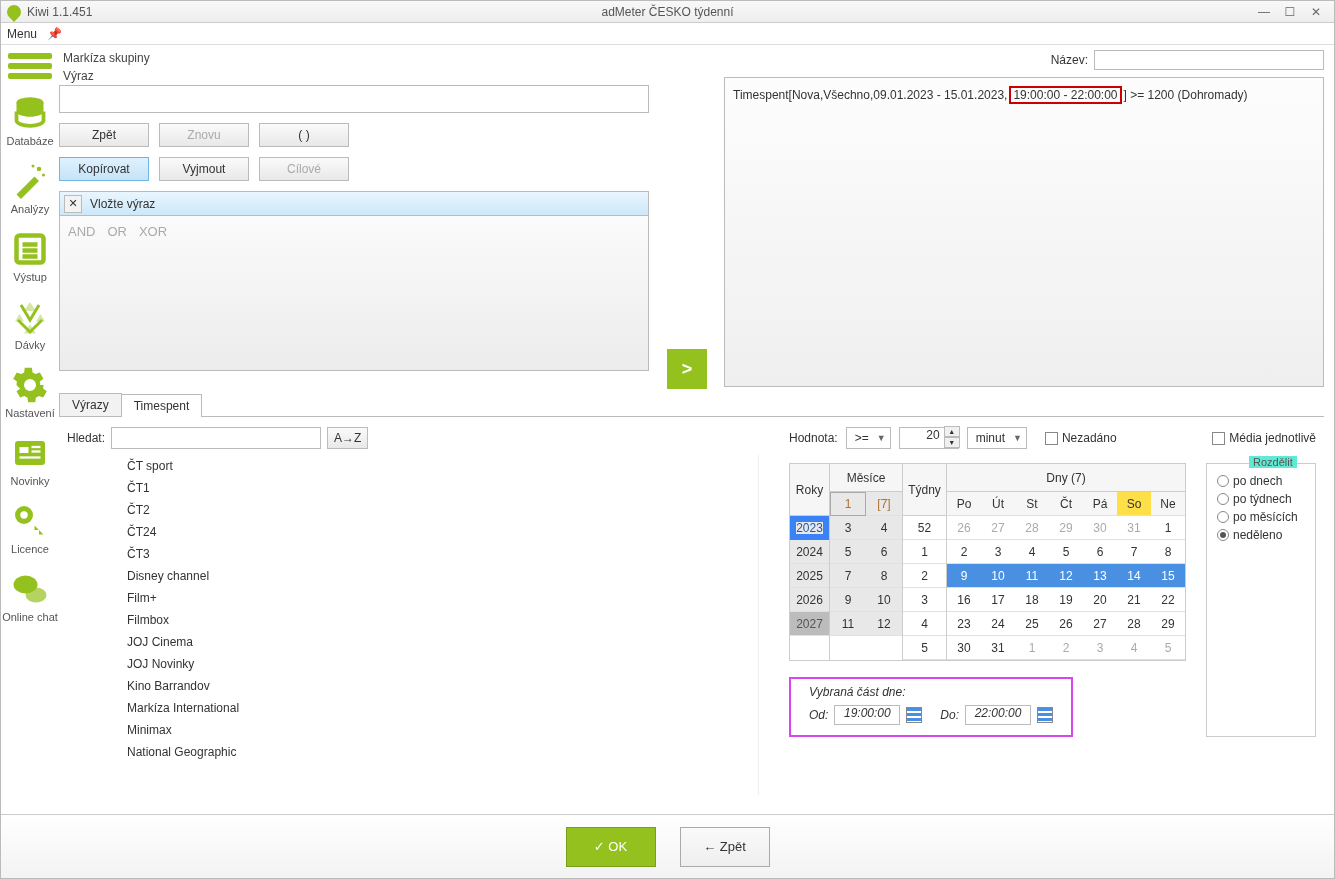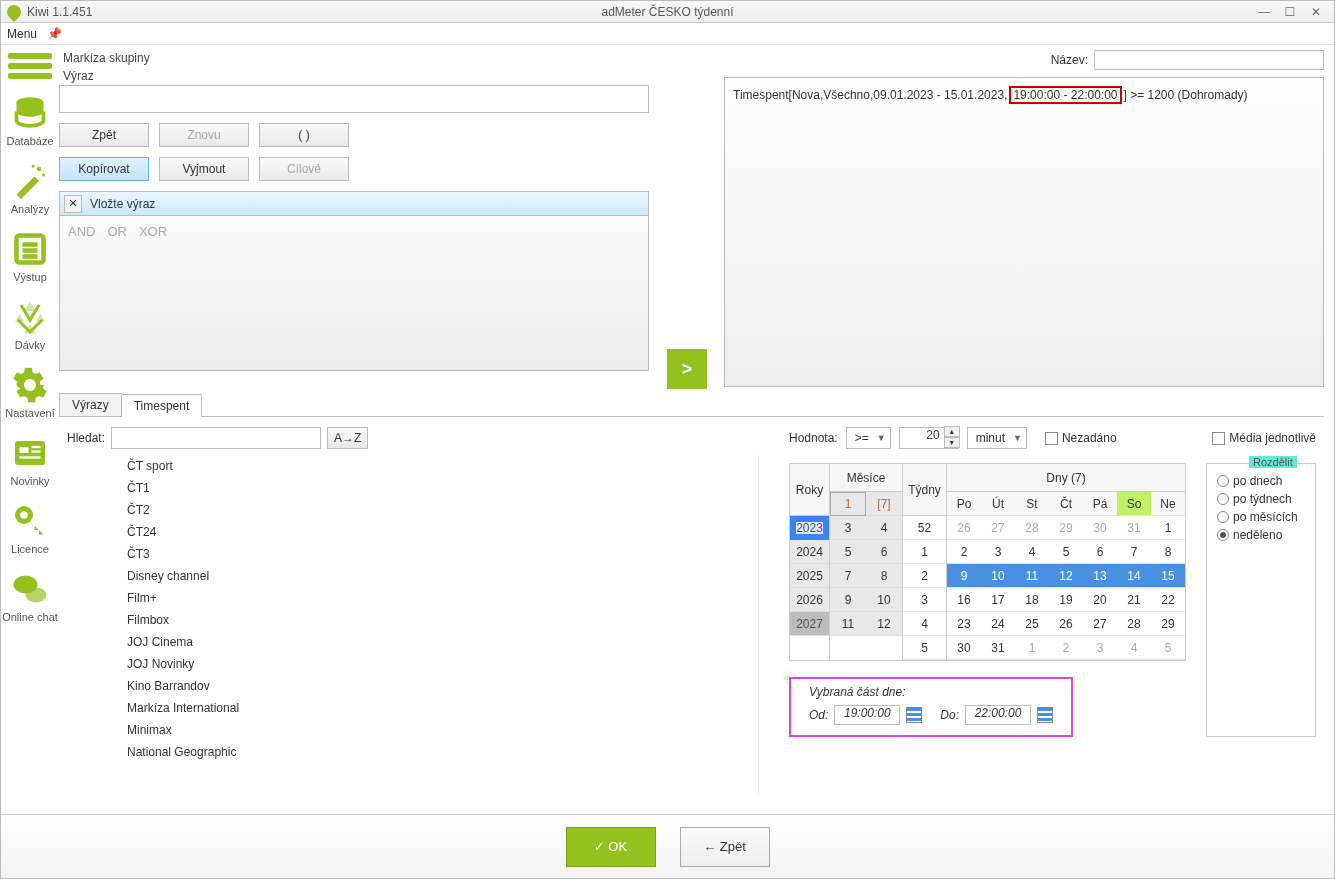--- a/index.html
+++ b/index.html
@@ -497,21 +497,21 @@
               </div>
 
               <div class="cal-col">
                 <div class="cal-header" style="width:238px">Dny (7)</div>
                 <div class="dny-header-row" id="day-names">
                     <div class="cal-cell dny-cell" style="background: rgb(246, 246, 246); height: 24px;">Po</div>
                     <div class="cal-cell dny-cell" style="background: rgb(246, 246, 246); height: 24px;">Út</div>
                     <div class="cal-cell dny-cell" style="background: rgb(246, 246, 246); height: 24px;">St</div>
                     <div class="cal-cell dny-cell" style="background: rgb(246, 246, 246); height: 24px;">Čt</div>
                     <div class="cal-cell dny-cell" style="background: rgb(246, 246, 246); height: 24px;">Pá</div>
-                    <div class="cal-cell dny-cell" style="background: #bef264; height: 24px;">So</div>
+                    <div class="cal-cell dny-cell" style="background: #fde047; height: 24px;">So</div>
                     <div class="cal-cell dny-cell" style="background: rgb(246, 246, 246); height: 24px;">Ne</div>
                   </div>
                 <div id="day-rows">
                     <div style="display: flex;">
                       <div class="cal-cell dny-cell dim">26</div>
                       <div class="cal-cell dny-cell dim">27</div>
                       <div class="cal-cell dny-cell dim">28</div>
                       <div class="cal-cell dny-cell dim">29</div>
                       <div class="cal-cell dny-cell dim">30</div>
                       <div class="cal-cell dny-cell dim">31</div>

